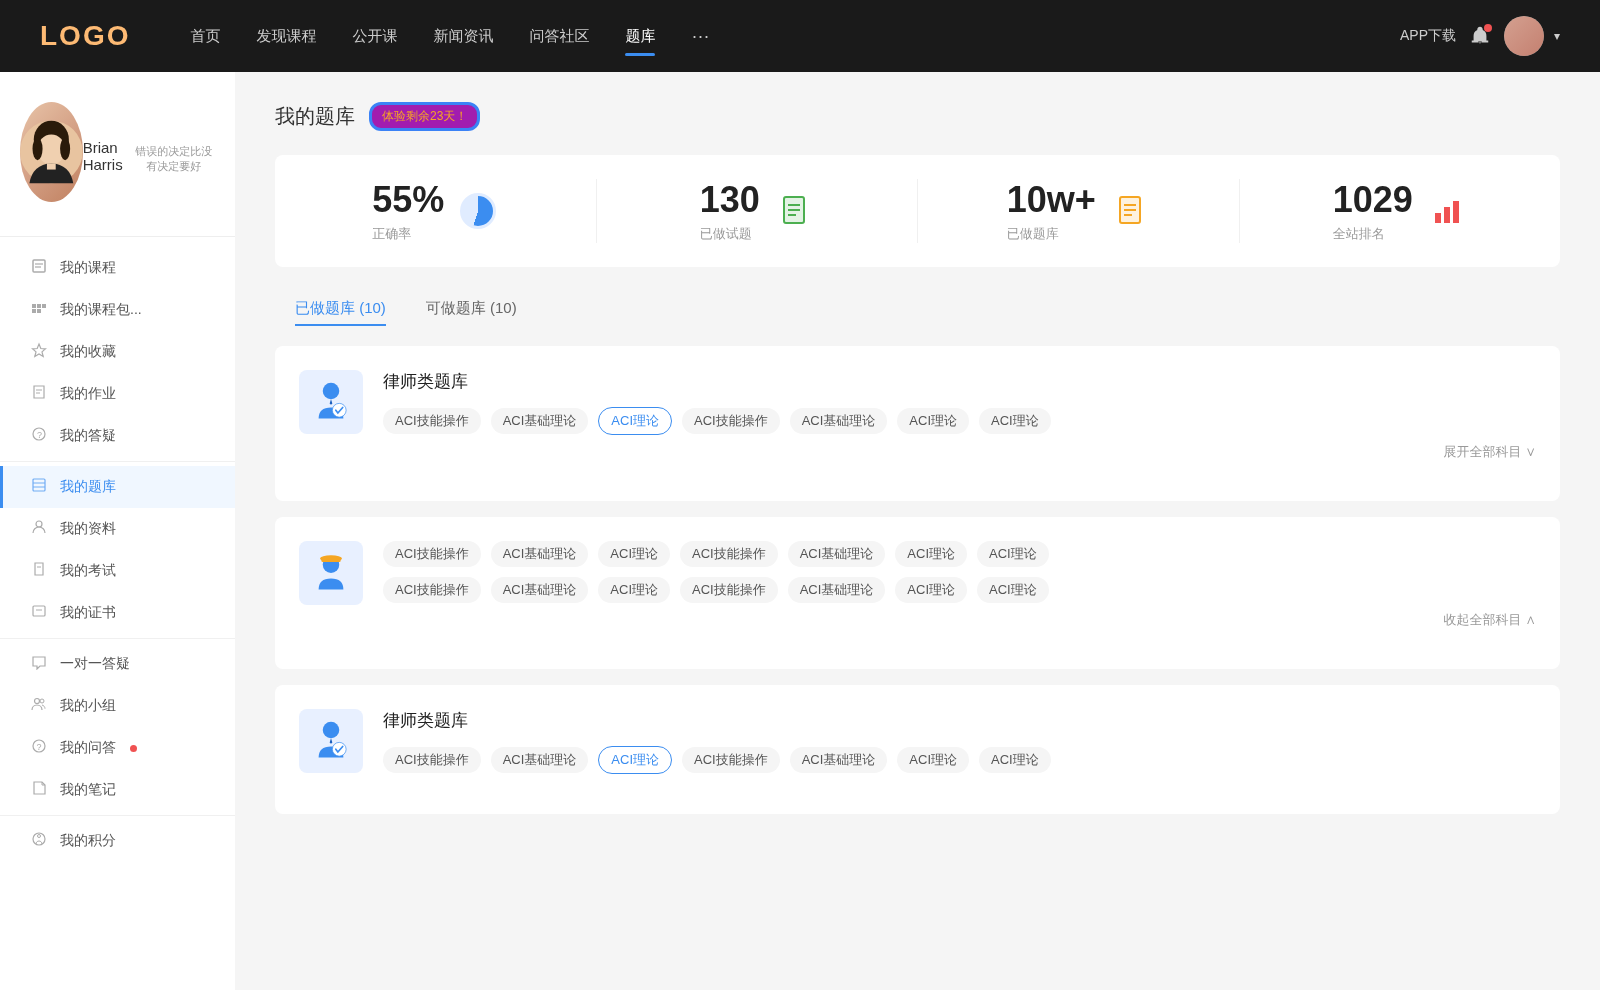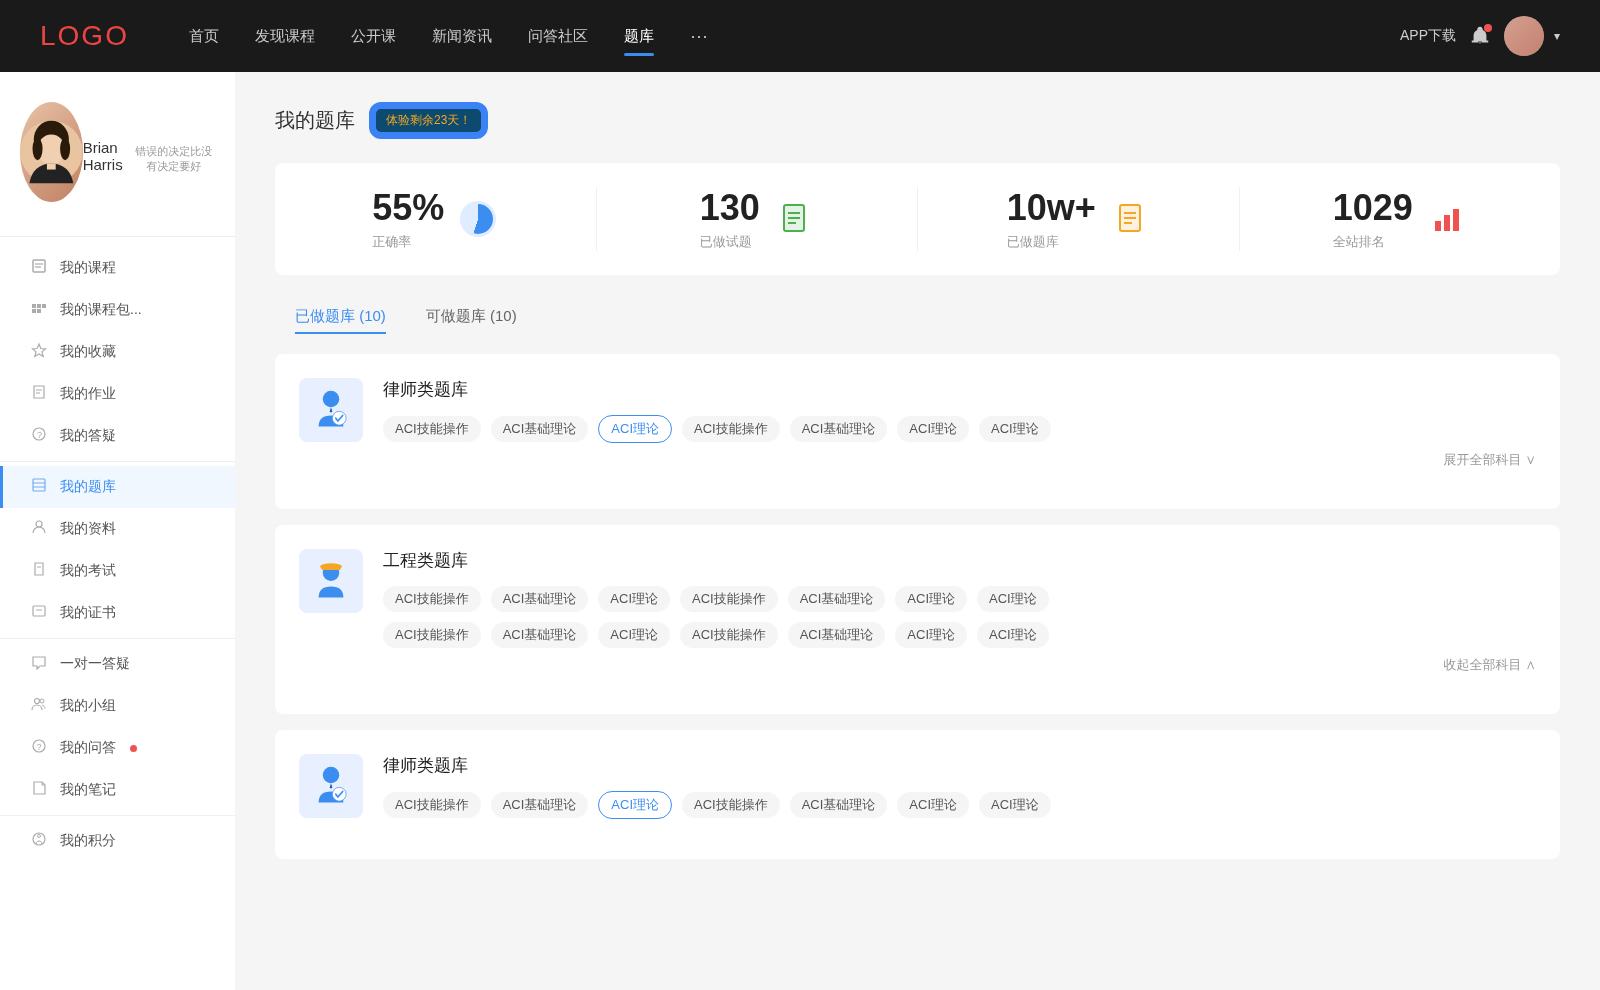--- a/index.html
+++ b/index.html
@@ -10,23 +10,23 @@
       background: #1a1a1a;
       height: 72px;
       display: flex;
       align-items: center;
       padding: 0 40px;
       position: fixed;
       top: 0; left: 0; right: 0;
       z-index: 100;
     }
     .navbar-logo {
-      color: #ef4444;
+      color: #fdba74;
       font-size: 28px;
-      font-weight: normal;
+      font-weight: bold;
       margin-right: 60px;
       letter-spacing: 2px;
     }
     .navbar-nav {
       display: flex;
       align-items: center;
       gap: 36px;
       flex: 1;
     }
     .nav-item {
@@ -186,26 +186,26 @@
       align-items: center;
       gap: 14px;
       margin-bottom: 24px;
     }
     .page-title {
       font-size: 20px;
       font-weight: 500;
       color: #333;
     }
     .trial-badge {
-      background: #0c4a6e;
+      background: #a21caf;
       color: #f5a623;
       font-size: 12px;
       padding: 3px 10px;
       border-radius: 12px;
-      border: 7px solid #3b82f6;
+      border: 3px solid #3b82f6;
       text-align: right;
     }
 
     
     .stats-row {
       background: white;
       border-radius: 8px;
       display: flex;
       padding: 24px 0;
       margin-bottom: 24px;
@@ -636,21 +636,20 @@
           <svg class="engineer-svg" viewBox="0 0 64 64">
 
             <circle cx="32" cy="20" r="12" fill="#3b8df0"></circle>
 
             <ellipse cx="32" cy="11" rx="16" ry="5" fill="#f5a623"></ellipse>
             <rect x="18" y="10" width="28" height="6" rx="2" fill="#f5a623"></rect>
             <path d="M14 56 Q14 40 32 40 Q50 40 50 56" fill="#3b8df0"></path>
           </svg>
         </div>
         <div style="flex:1">
-          <div class="qbank-title">工程类题库</div>
           <div class="tags-row">
             <span class="tag">ACI技能操作</span>
             <span class="tag">ACI基础理论</span>
             <span class="tag">ACI理论</span>
             <span class="tag">ACI技能操作</span>
             <span class="tag">ACI基础理论</span>
             <span class="tag">ACI理论</span>
             <span class="tag">ACI理论</span>
           </div>
           <div class="tags-row tags-row-2">

